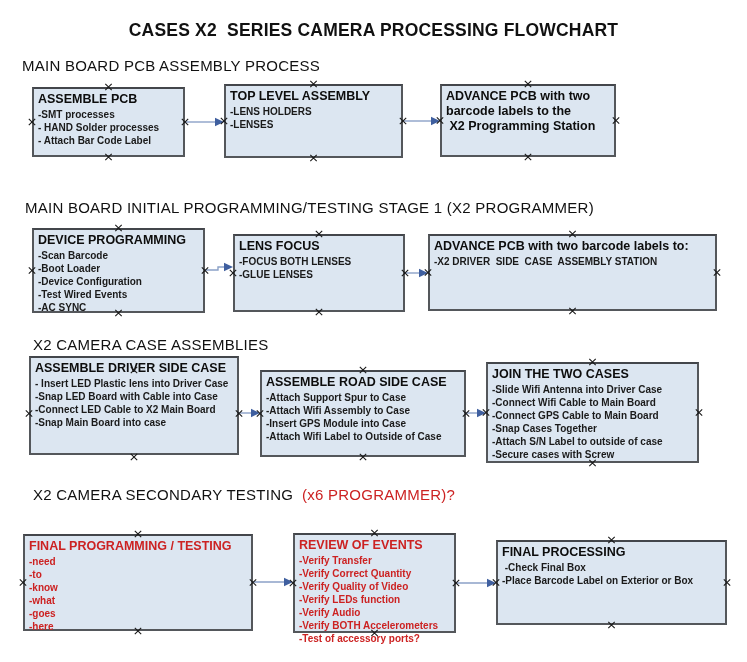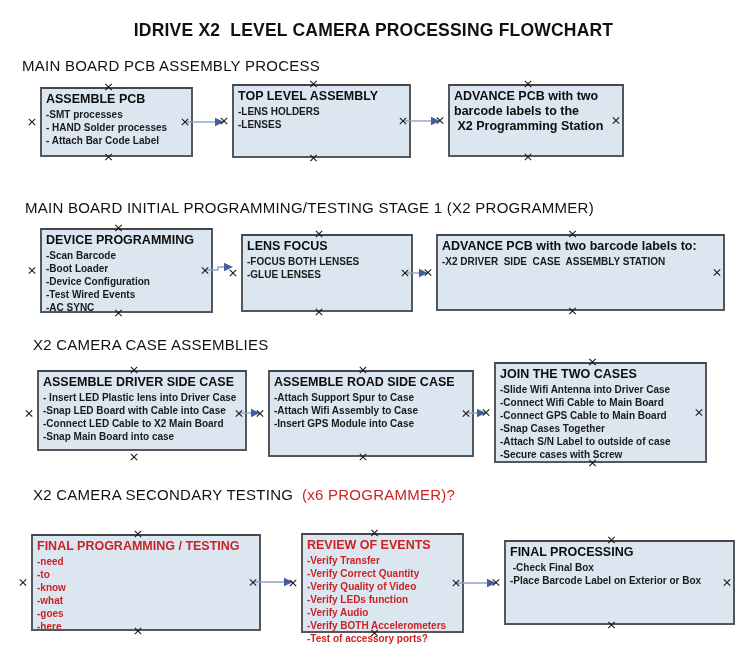--- a/index.html
+++ b/index.html
@@ -16,40 +16,39 @@
     position:absolute;font-size:15px;font-weight:normal;
     letter-spacing:.25px;color:#111;white-space:pre;
   }
   .heading .red-part{color:var(--red,#cc2222);}
   .box{
     position:absolute;box-sizing:border-box;
     background:var(--box-fill,#dce6f1);
     border:2px solid var(--box-border,#54575b);
     border-top-color:#43464b;
     padding:3px 0 2px 4px;
-    margin-left:8px;
   }
   .box-title{
     font-size:12.5px;font-weight:bold;line-height:15px;
     color:#0d0d0d;white-space:pre-wrap;margin-bottom:1px;
   }
   .item{
     font-size:10px;line-height:13px;color:#1a1a1a;white-space:pre;font-weight:bold;
   }
   .box.red .box-title,.box.red .item{color:var(--red,#cc2222);}
   #overlay{
     position:absolute;left:0;top:0;width:747px;height:662px;
     pointer-events:none;
   }
 </style>
 </head>
 <body>
 
 <div class="canvas">
-  <h1 class="page-title">IDRIVE X2  LEVEL CAMERA PROCESSING FLOWCHART</h1>
+  <h1 class="page-title">CASES X2  SERIES CAMERA PROCESSING FLOWCHART</h1>
   <div id="sections">
       <div class="heading" style="left: 22px; top: 57px;"><span>MAIN BOARD PCB ASSEMBLY PROCESS</span></div>
       <div class="box" style="left: 32px; top: 87px; width: 153px; height: 70px;">
         <div class="box-title">ASSEMBLE PCB</div>
         <div class="item">-SMT processes</div>
         <div class="item">- HAND Solder processes</div>
         <div class="item">- Attach Bar Code Label</div>
       </div>
       <div class="box" style="left: 224px; top: 84px; width: 179px; height: 74px;">
         <div class="box-title">TOP LEVEL ASSEMBLY</div>
@@ -73,32 +72,33 @@
       <div class="box" style="left: 233px; top: 234px; width: 172px; height: 78px;">
         <div class="box-title">LENS FOCUS</div>
         <div class="item">-FOCUS BOTH LENSES</div>
         <div class="item">-GLUE LENSES</div>
       </div>
       <div class="box" style="left: 428px; top: 234px; width: 289px; height: 77px;">
         <div class="box-title">ADVANCE PCB with two barcode labels to:</div>
         <div class="item">-X2 DRIVER  SIDE  CASE  ASSEMBLY STATION</div>
       </div>
       <div class="heading" style="left: 33px; top: 336px;"><span>X2 CAMERA CASE ASSEMBLIES</span></div>
-      <div class="box" style="left: 29px; top: 370px; width: 210px; height: 81px;">
+      <div class="box" style="left: 29px; top: 356px; width: 210px; height: 99px;">
         <div class="box-title">ASSEMBLE DRIVER SIDE CASE</div>
         <div class="item">- Insert LED Plastic lens into Driver Case</div>
         <div class="item">-Snap LED Board with Cable into Case</div>
         <div class="item">-Connect LED Cable to X2 Main Board</div>
         <div class="item">-Snap Main Board into case</div>
       </div>
       <div class="box" style="left: 260px; top: 370px; width: 206px; height: 87px;">
         <div class="box-title">ASSEMBLE ROAD SIDE CASE</div>
         <div class="item">-Attach Support Spur to Case</div>
         <div class="item">-Attach Wifi Assembly to Case</div>
         <div class="item">-Insert GPS Module into Case</div>
+        <div class="item">-Attach Wifi Label to Outside of Case</div>
       </div>
       <div class="box" style="left: 486px; top: 362px; width: 213px; height: 101px;">
         <div class="box-title">JOIN THE TWO CASES</div>
         <div class="item">-Slide Wifi Antenna into Driver Case</div>
         <div class="item">-Connect Wifi Cable to Main Board</div>
         <div class="item">-Connect GPS Cable to Main Board</div>
         <div class="item">-Snap Cases Together</div>
         <div class="item">-Attach S/N Label to outside of case</div>
         <div class="item">-Secure cases with Screw</div>
       </div>

